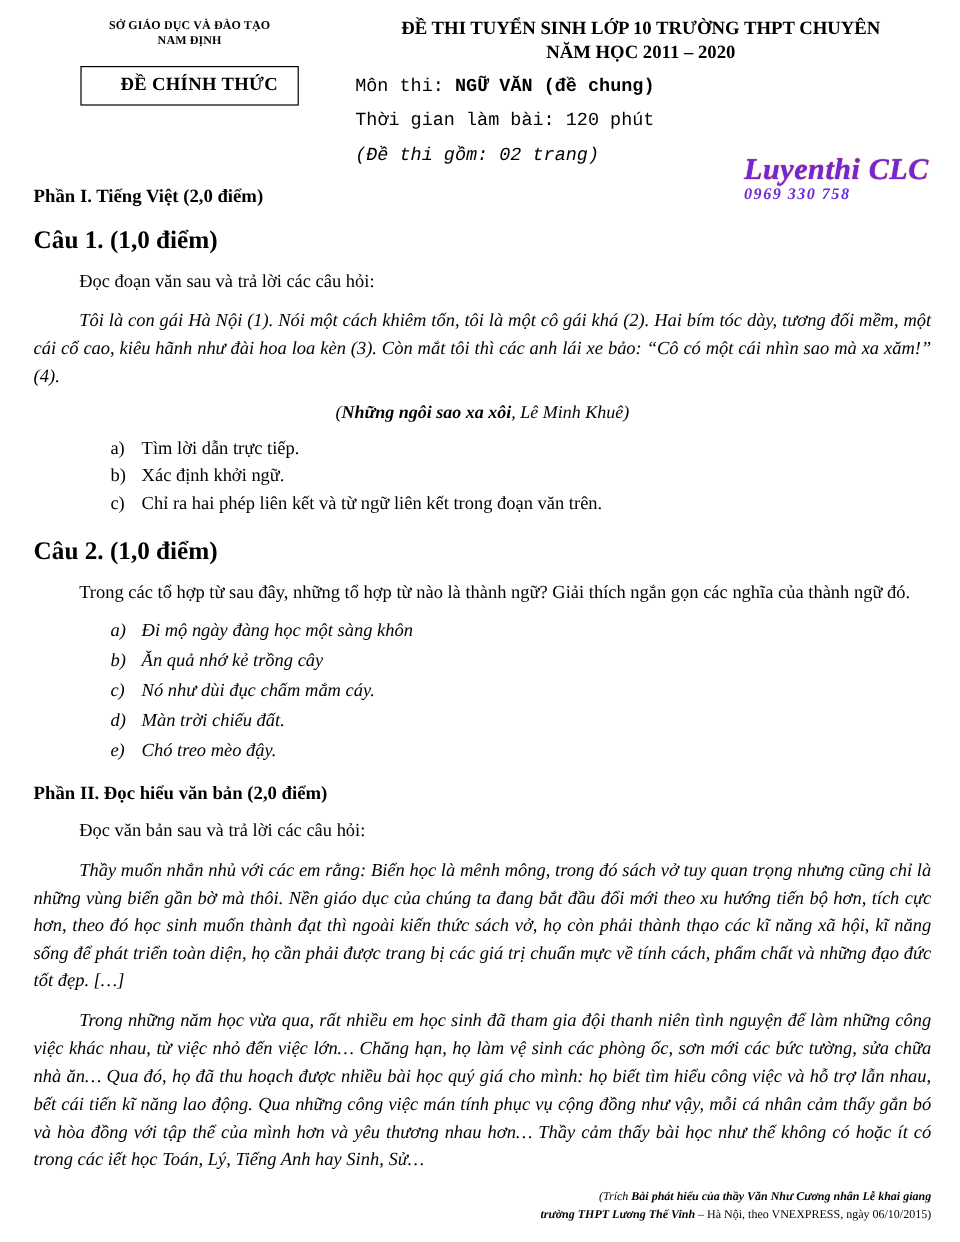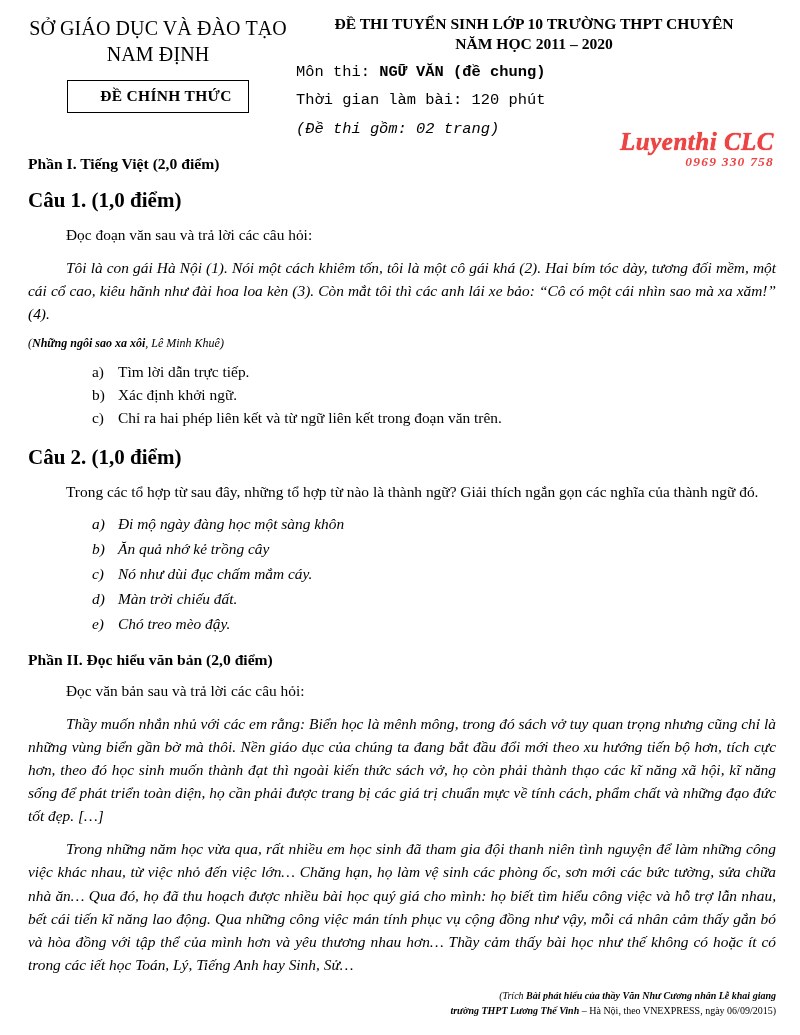--- a/index.html
+++ b/index.html
@@ -28,22 +28,22 @@
     align-items: flex-start;
     padding: 14px 28px 0 28px;
     box-sizing: border-box;
   }
   .header-left {
     width: 260px;
     text-align: center;
     padding-top: 2px;
   }
   .header-left .line1 {
-    font-weight: normal;
-    font-size: 20px;
+    font-weight: bold;
+    font-size: 10px;
     line-height: 1.28;
     letter-spacing: 0.1px;
   }
   .exam-box {
     display: inline-block;
     border: 1.6px solid #000;
     padding: 6px 16px 7px 32px;
     margin-top: 13px;
     font-weight: bold;
     font-size: 15.5px;
@@ -65,22 +65,22 @@
     line-height: 1.42;
     font-family: Liberation Mono, monospace;
   }
   .header-right .subline b { font-weight: bold; }
   .header-right .italic { font-style: italic; }
 
   .watermark {
     position: absolute;
     right: 26px;
     top: 128px;
-    text-align: right;
-    color: #ef4444;
+    text-align: left;
+    color: #6d28d9;
     user-select: none;
   }
   .watermark .wm-main {
     font-family: "Liberation Serif", serif;
     font-style: italic;
     font-weight: bold;
     font-size: 25px;
     letter-spacing: 0.5px;
     text-shadow: 0 0 1px #cc0000;
   }
@@ -111,22 +111,22 @@
     font-size: 15.4px;
     line-height: 1.5;
     text-indent: 38px;
     margin-top: 10px;
     text-align: justify;
   }
   .para.italic {
     font-style: italic;
   }
   .src-line {
-    font-size: 12px;
-    text-align: left;
+    font-size: 15px;
+    text-align: center;
     margin-top: 10px;
     font-style: italic;
   }
   .src-line b { font-weight: bold; font-style: italic; }
 
   ul.plainlist {
     list-style: none;
     margin: 9px 0 0 0;
     padding: 0 0 0 64px;
     font-size: 15.4px;
@@ -239,17 +239,17 @@
     <div class="sec-head">Phần II. Đọc hiểu văn bản (2,0 điểm)</div>
 
     <div class="para">Đọc văn bản sau và trả lời các câu hỏi:</div>
 
     <div class="para italic">Thầy muốn nhắn nhủ với các em rằng: Biển học là mênh mông, trong đó sách vở tuy quan trọng nhưng cũng chỉ là những vùng biển gần bờ mà thôi. Nền giáo dục của chúng ta đang bắt đầu đổi mới theo xu hướng tiến bộ hơn, tích cực hơn, theo đó học sinh muốn thành đạt thì ngoài kiến thức sách vở, họ còn phải thành thạo các kĩ năng xã hội, kĩ năng sống để phát triển toàn diện, họ cần phải được trang bị các giá trị chuẩn mực về tính cách, phẩm chất và những đạo đức tốt đẹp. […]</div>
 
     <div class="para italic">Trong những năm học vừa qua, rất nhiều em học sinh đã tham gia đội thanh niên tình nguyện để làm những công việc khác nhau, từ việc nhỏ đến việc lớn… Chăng hạn, họ làm vệ sinh các phòng ốc, sơn mới các bức tường, sửa chữa nhà ăn… Qua đó, họ đã thu hoạch được nhiều bài học quý giá cho mình: họ biết tìm hiểu công việc và hỗ trợ lẫn nhau, bết cái tiến kĩ năng lao động. Qua những công việc mán tính phục vụ cộng đồng như vậy, mỗi cá nhân cảm thấy gắn bó và hòa đồng với tập thể của mình hơn và yêu thương nhau hơn… Thầy cảm thấy bài học như thế không có hoặc ít có trong các iết học Toán, Lý, Tiếng Anh hay Sinh, Sử…</div>
 
     <div class="footer-cite">
       <div><span class="it">(Trích </span><span class="bi">Bài phát hiểu của thầy Văn Như Cương nhân Lễ khai giang</span></div>
-      <div><span class="bi">trường THPT Lương Thế Vinh</span><span> – Hà Nội, theo VNEXPRESS, ngày 06/09/2015)</span></div>
+      <div><span class="bi">trường THPT Lương Thế Vinh</span><span> – Hà Nội, theo VNEXPRESS, ngày 06/10/2015)</span></div>
     </div>
 
   </div>
 </div>
 
 </body></html>

